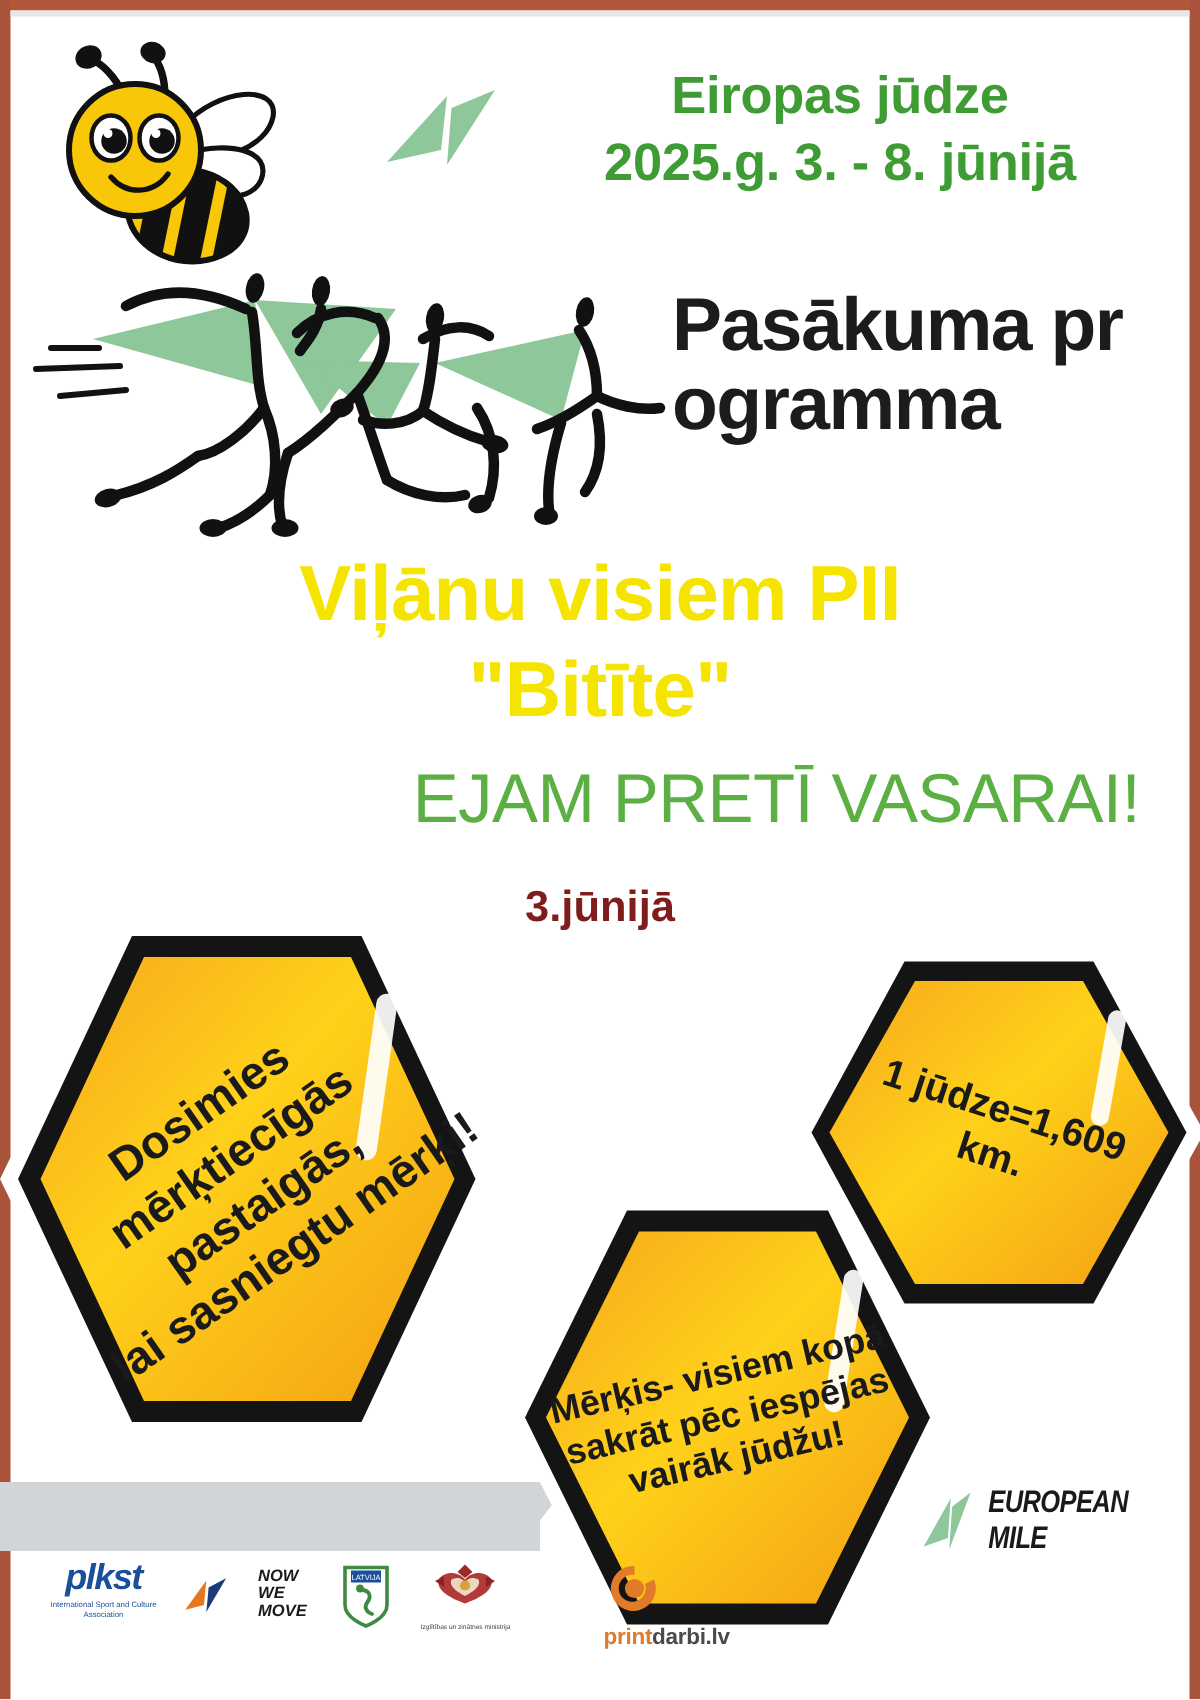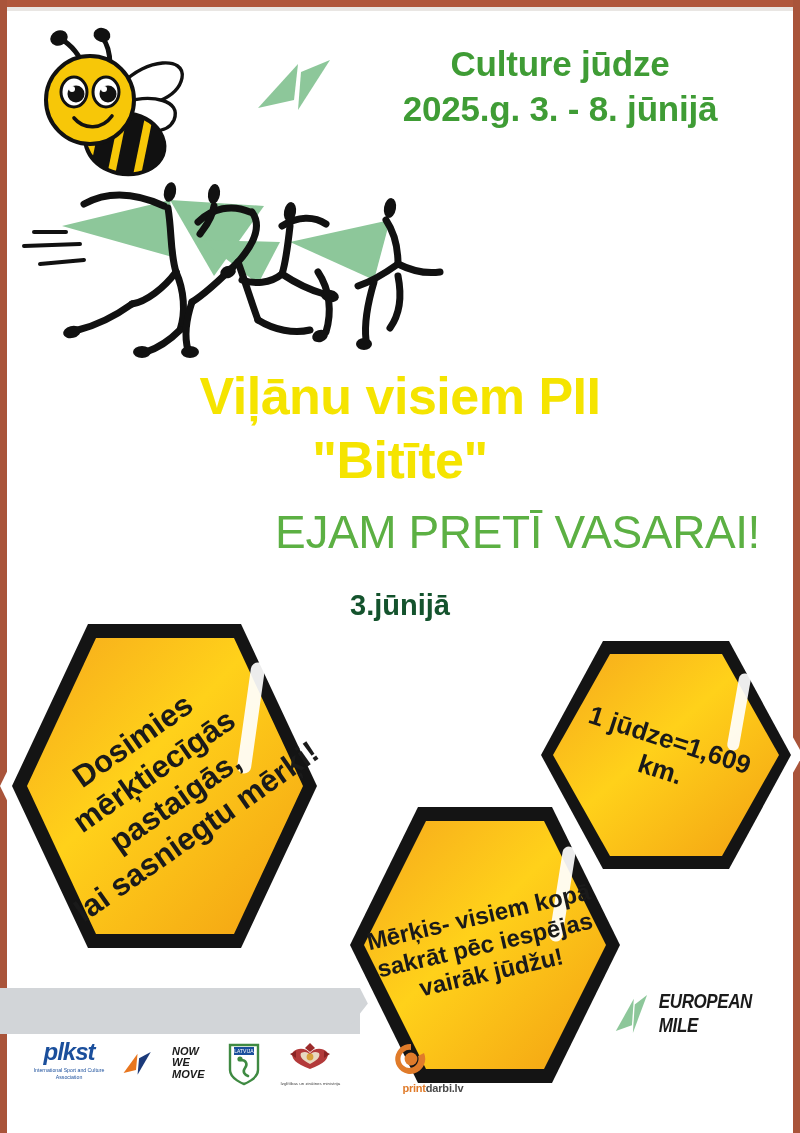--- a/index.html
+++ b/index.html
@@ -75,21 +75,21 @@
     font-weight:normal;
     font-size:46px;
     letter-spacing:-0.4px;
     line-height:1.05;
   }
 
   
   .when{
     position:absolute;left:180px;top:586px;width:440px;
     text-align:center;
-    color:#14532d;
+    color:#7f1d1d;
     font-weight:bold;
     font-size:29px;
     line-height:1.35;
     z-index:6;
   }
 
   
   .bee{position:absolute;left:26px;top:18px;width:190px;height:175px;}
 
   
@@ -144,21 +144,21 @@
     font-size:24px;font-weight:bold;color:#1b4f9c;letter-spacing:-1px;
     font-style:italic;line-height:1;
   }
   .isca-sub{
     font-size:5.2px;color:#1b4f9c;line-height:1.25;margin-top:3px;
     width:78px;
   }
   .nwm{display:flex;align-items:center;gap:19px;}
   .nwm-text{font-size:11px;font-weight:bold;font-style:italic;color:#1a1a1a;line-height:1.02;text-align:left;}
   .min-sub{font-size:4.4px;color:#444;line-height:1.3;margin-top:3px;width:70px;}
-  .pd-word{font-size:11px;font-weight:bold;margin-top:2px;letter-spacing:-0.2px;margin-left:43px;}
+  .pd-word{font-size:15px;font-weight:bold;margin-top:2px;letter-spacing:-0.2px;margin-left:43px;}
   .pd-print{color:#e07b2a;}
   .pd-darbi{color:#4a4a4a;}
 </style>
 </head>
 <body>
 
 <div id="poster">
 
   <div class="frame-edge frame-top"></div>
   <div class="frame-edge frame-left"></div>
@@ -259,24 +259,25 @@
         <path d="M380 84 C 392 90, 408 94, 422 92"></path>
         <path d="M380 84 C 366 94, 352 102, 340 106"></path>
         <path d="M356 102 C 350 122, 346 142, 348 160"></path>
         <ellipse cx="346" cy="164" rx="8" ry="6" fill="#111" stroke="none"></ellipse>
         <path d="M380 96 C 384 116, 382 134, 372 148"></path>
       </g>
     </svg>
   </div>
 
   <div class="top-green">
-    <div>Culture jūdze</div>
+    <div>Eiropas jūdze</div>
     <div>2025.g. 3. - 8. jūnijā</div>
   </div>
 
+  <div class="prog-head">Pasākuma programma</div>
 
   <div class="school">
     <span>Viļānu visiem PII</span>
     <span class="l2">"Bitīte"</span>
   </div>
 
   <div class="slogan">EJAM PRETĪ VASARAI!</div>
 
   <div class="when">
     <div>3.jūnijā</div>

